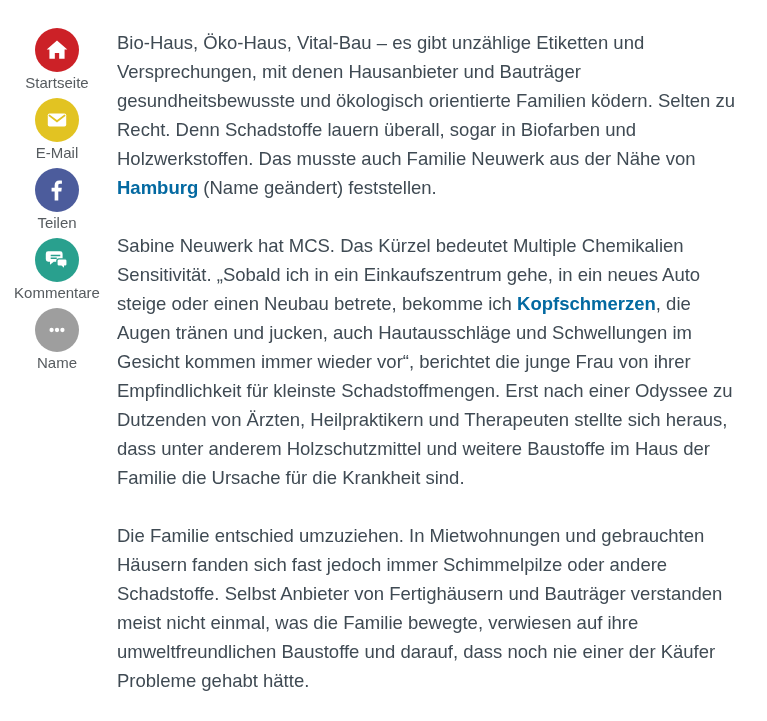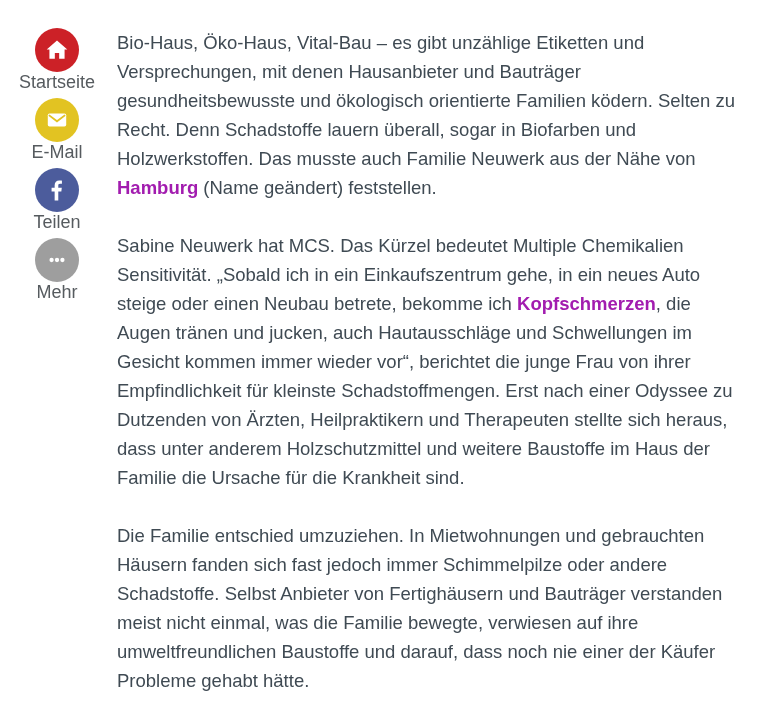--- a/index.html
+++ b/index.html
@@ -14,32 +14,32 @@
     width:114px; flex-shrink:0;
     display:flex; flex-direction:column; align-items:center; gap:8px;
   }
   .share-item { display:flex; flex-direction:column; align-items:center; cursor:pointer; }
   .circle {
     width:44px; height:44px; border-radius:50%;
     display:flex; align-items:center; justify-content:center;
   }
   .circle svg { display:block; }
   .share-label {
-    font-size:18px; line-height:15px; margin-top:3px;
+    font-size:15px; line-height:15px; margin-top:3px;
     color:#565b5f; white-space:nowrap;
   }
 
   
   main { width:630px; margin-left:3px; }
   p.article-p {
     margin:0 0 29px 0;
     font-size:18.5px; line-height:29px;
     color:#3f4a53;
   }
-  a.inline-link { font-weight:700; text-decoration:none; color:#a21caf; }
+  a.inline-link { font-weight:700; text-decoration:none; color:#0369a1; }
 </style>
 </head>
 <body>
 
 <div class="wrap">
 
   <nav class="sharebar">
 
     <div class="share-item">
       <span class="circle" style="background-color: rgb(204, 33, 39);">
@@ -62,30 +62,40 @@
 
     <div class="share-item">
       <span class="circle" style="background-color: rgb(76, 92, 156);">
         <svg width="28" height="28" viewBox="0 0 24 24">
           <path d="M13.1 21v-7.8h2.62l.39-3.05H13.1V8.21c0-.88.25-1.49 1.51-1.49h1.61V4c-.28-.04-1.23-.12-2.34-.12-2.32 0-3.9 1.41-3.9 4v2.27H7.35v3.05h2.63V21z" fill="#ffffff"></path>
         </svg>
       </span>
       <span class="share-label">Teilen</span>
     </div>
 
+    <div class="share-item">
+      <span class="circle" style="background-color: rgb(41, 160, 142);">
+        <svg width="28" height="28" viewBox="0 0 24 24">
+          <path d="M4.4 4.6 h10.4 a2 2 0 0 1 2 2 v4.8 a2 2 0 0 1 -2 2 h-5.6 l-3.2 2.7 v-2.7 h-1.6 a2 2 0 0 1 -2 -2 V6.6 a2 2 0 0 1 2 -2 z" fill="#ffffff"></path>
+          <path d="M6.6 8.1h8.2M6.6 10.5h5.2" fill="none" stroke-width="1.4" style="stroke: rgb(41, 160, 142);"></path>
+          <path d="M13.6 11 h5.4 a1.7 1.7 0 0 1 1.7 1.7 v3 a1.7 1.7 0 0 1 -1.7 1.7 h-.4 v2.5 l-3 -2.5 h-2 a1.7 1.7 0 0 1 -1.7 -1.7 v-3 a1.7 1.7 0 0 1 1.7 -1.7 z" fill="#ffffff" stroke-width="1.2" style="stroke: rgb(41, 160, 142);"></path>
+        </svg>
+      </span>
+      <span class="share-label">Kommentare</span>
+    </div>
 
     <div class="share-item">
       <span class="circle" style="background-color: rgb(158, 158, 158);">
         <svg width="26" height="26" viewBox="0 0 24 24">
           <circle cx="7" cy="12" r="2" fill="#ffffff"></circle>
           <circle cx="12" cy="12" r="2" fill="#ffffff"></circle>
           <circle cx="17" cy="12" r="2" fill="#ffffff"></circle>
         </svg>
       </span>
-      <span class="share-label">Mehr</span>
+      <span class="share-label">Name</span>
     </div>
 
   </nav>
 
   <main>
     <p class="article-p"><span>Bio-Haus, Öko-Haus, Vital-Bau – es gibt unzählige Etiketten und Versprechungen, mit denen Hausanbieter und Bauträger gesundheitsbewusste und ökologisch orientierte Familien ködern. Selten zu Recht. Denn Schadstoffe lauern überall, sogar in Biofarben und Holzwerkstoffen. Das musste auch Familie Neuwerk aus der Nähe von </span><a href="#" class="inline-link">Hamburg</a><span> (Name geändert) feststellen.</span></p>
 
     <p class="article-p"><span>Sabine Neuwerk hat MCS. Das Kürzel bedeutet Multiple Chemikalien Sensitivität. „Sobald ich in ein Einkaufszentrum gehe, in ein neues Auto steige oder einen Neubau betrete, bekomme ich </span><a href="#" class="inline-link">Kopfschmerzen</a><span>, die Augen tränen und jucken, auch Hautausschläge und Schwellungen im Gesicht kommen immer wieder vor“, berichtet die junge Frau von ihrer Empfindlichkeit für kleinste Schadstoffmengen. Erst nach einer Odyssee zu Dutzenden von Ärzten, Heilpraktikern und Therapeuten stellte sich heraus, dass unter anderem Holzschutzmittel und weitere Baustoffe im Haus der Familie die Ursache für die Krankheit sind.</span></p>
 
     <p class="article-p"><span>Die Familie entschied umzuziehen. In Mietwohnungen und gebrauchten Häusern fanden sich fast jedoch immer Schimmelpilze oder andere Schadstoffe. Selbst Anbieter von Fertighäusern und Bauträger verstanden meist nicht einmal, was die Familie bewegte, verwiesen auf ihre umweltfreundlichen Baustoffe und darauf, dass noch nie einer der Käufer Probleme gehabt hätte.</span></p>

